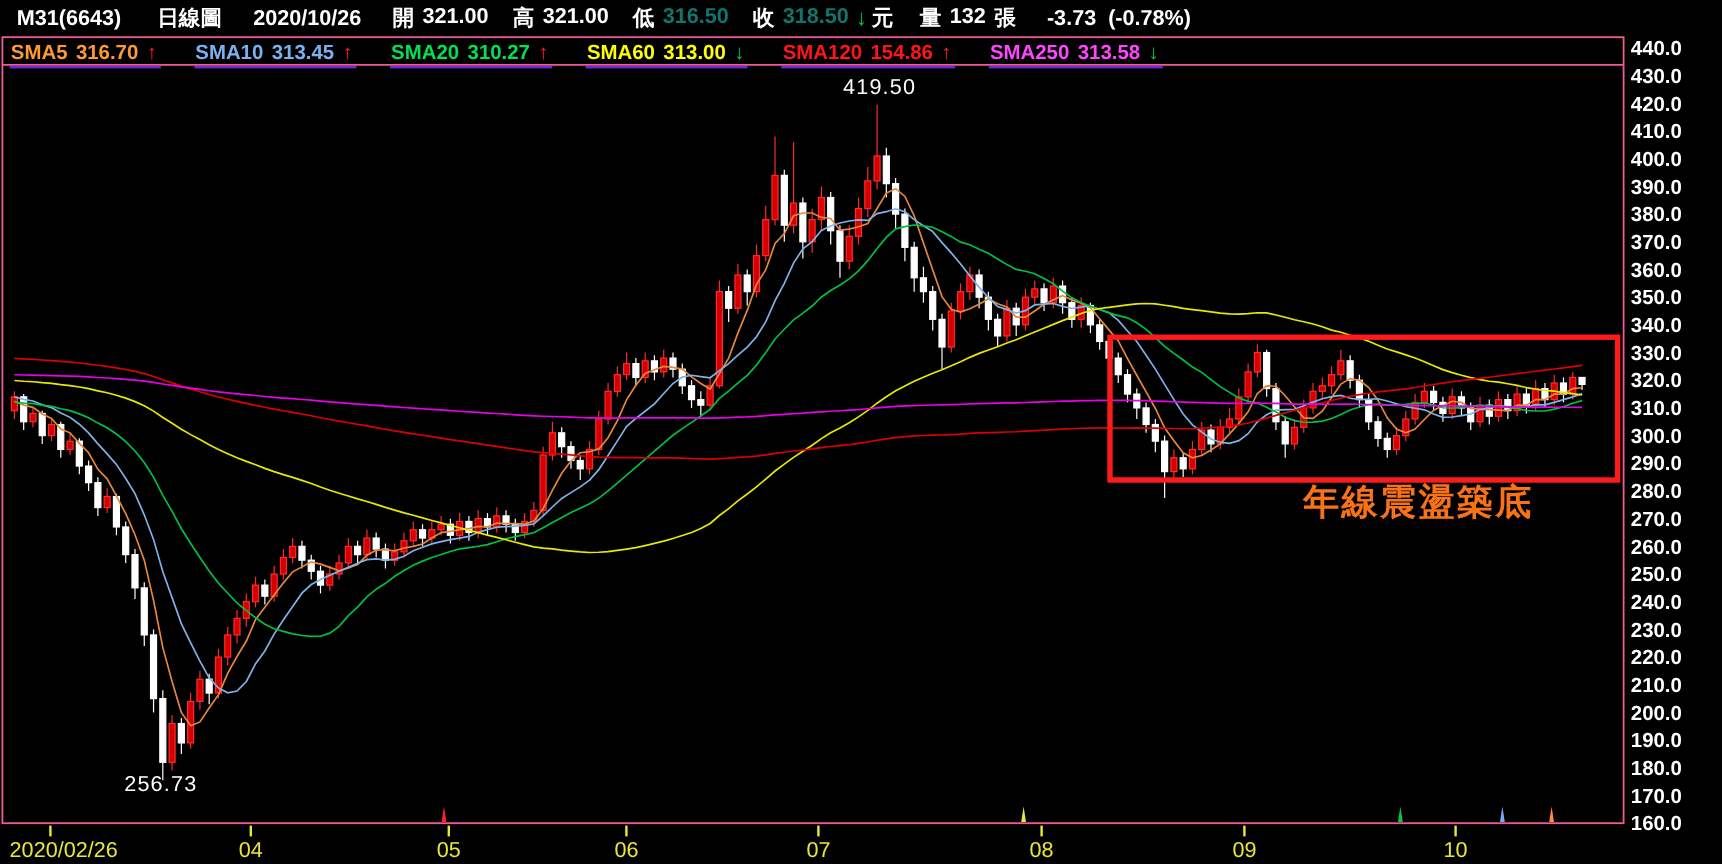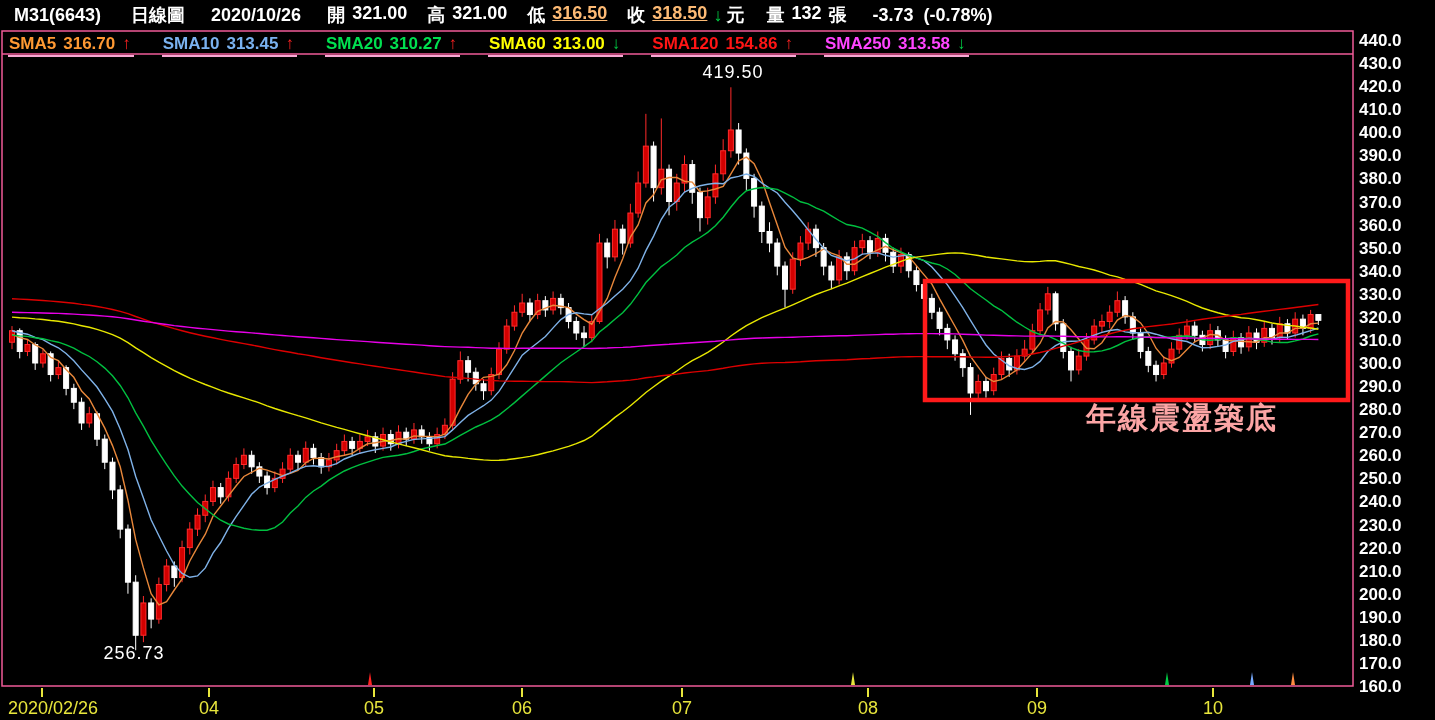--- a/index.html
+++ b/index.html
@@ -5,29 +5,29 @@
   html,body{margin:0;padding:0;background:#000;}
   body{width:1435px;height:720px;position:relative;overflow:hidden;
        font-family:"Liberation Sans","DejaVu Sans",sans-serif;}
   
   .topbar{position:absolute;left:4px;top:0;width:100%;height:30px;display:flex;
           align-items:center;color:#fff;font-size:18px;font-weight:bold;white-space:pre;}
   .topbar .sym{margin-left:10px;margin-right:30px;}
   .topbar .per{margin-right:26px;}
   .topbar .date{margin-right:26px;}
   .pair{display:flex;gap:7px;margin-right:20px;}
-  .green{color:#fdba74;text-decoration:underline;}
+  .green{color:#0f766e;}
   .arrow-dn{color:#00cc44;margin-right:4px;}
   .unit{margin-right:22px;}
   .volpair{display:flex;gap:7px;margin-right:26px;}
   .chg{margin-right:10px;}
   
   .legend{position:absolute;left:8px;top:34px;display:flex;gap:28px;
           font-size:17px;font-weight:bold;z-index:3;}
-  .sma-item{display:flex;gap:7px;align-items:baseline;border-bottom:2px solid #f9a8d4;
+  .sma-item{display:flex;gap:7px;align-items:baseline;border-bottom:2px solid #6d28d9;
             padding:0 3px 1px 1px;cursor:pointer;}
   
   .anno{position:absolute;color:#fff;font-size:18px;font-weight:normal;z-index:4;
         transform:translateX(-50%);letter-spacing:1px;}
   .box-label{position:absolute;font-size:30px;font-weight:bold;z-index:4;letter-spacing:2px;}
   svg{position:absolute;left:0;top:0;z-index:1;}
 </style>
 </head>
 <body>
 
@@ -492,13 +492,13 @@
   </span>
   <span class="sma-item" style="color: rgb(255, 69, 255);">
     <span>SMA250</span>
     <span>313.58</span>
     <span style="color: rgb(0, 204, 68);">↓</span>
   </span>
 </div>
 
 <div class="anno" id="peak-anno" style="left: 733px; top: 62px;">419.50</div>
 <div class="anno" id="trough-anno" style="left: 134px; top: 643px;">256.73</div>
-<div class="box-label" id="box-anno" style="left: 1086px; top: 398px; color: #fca5a5;">年線震盪築底</div>
+<div class="box-label" id="box-anno" style="left: 1086px; top: 398px; color: #f97316;">年線震盪築底</div>
 
 </body></html>

